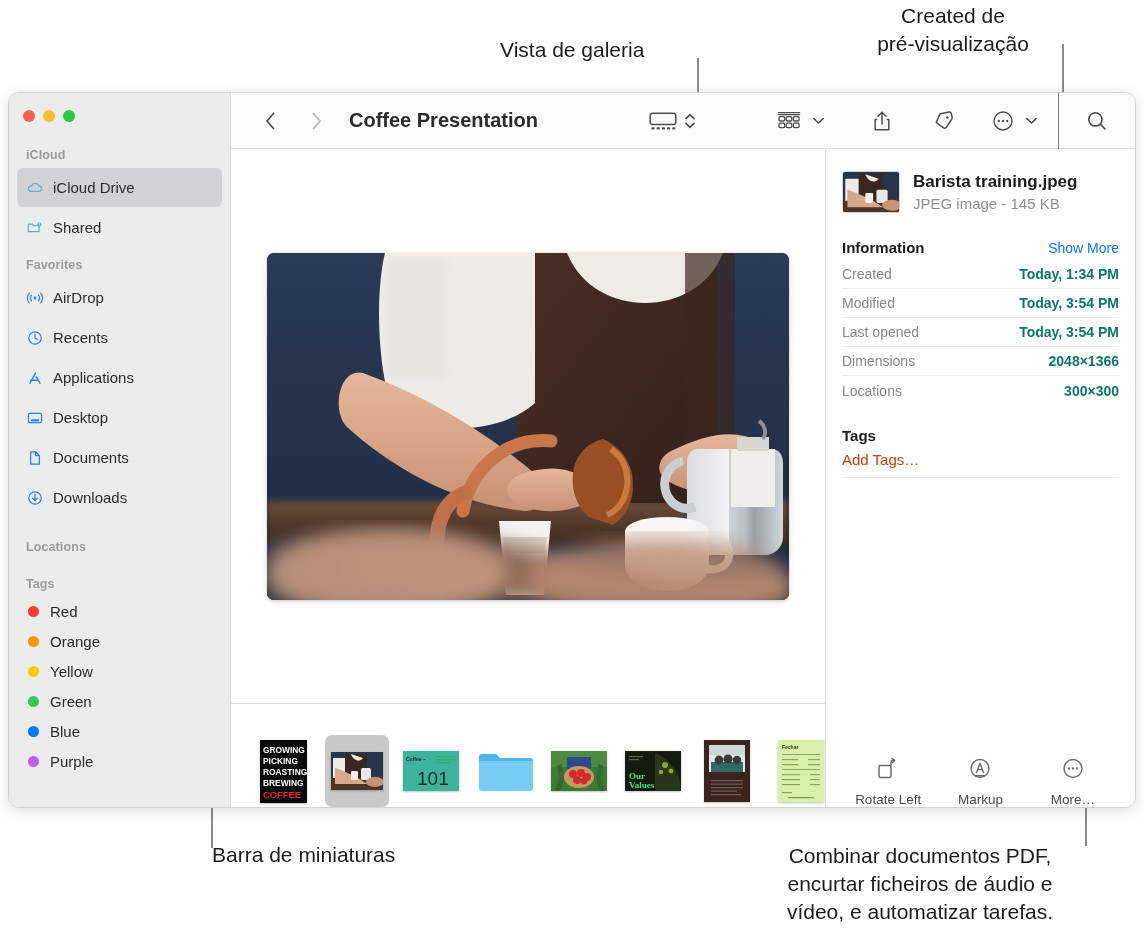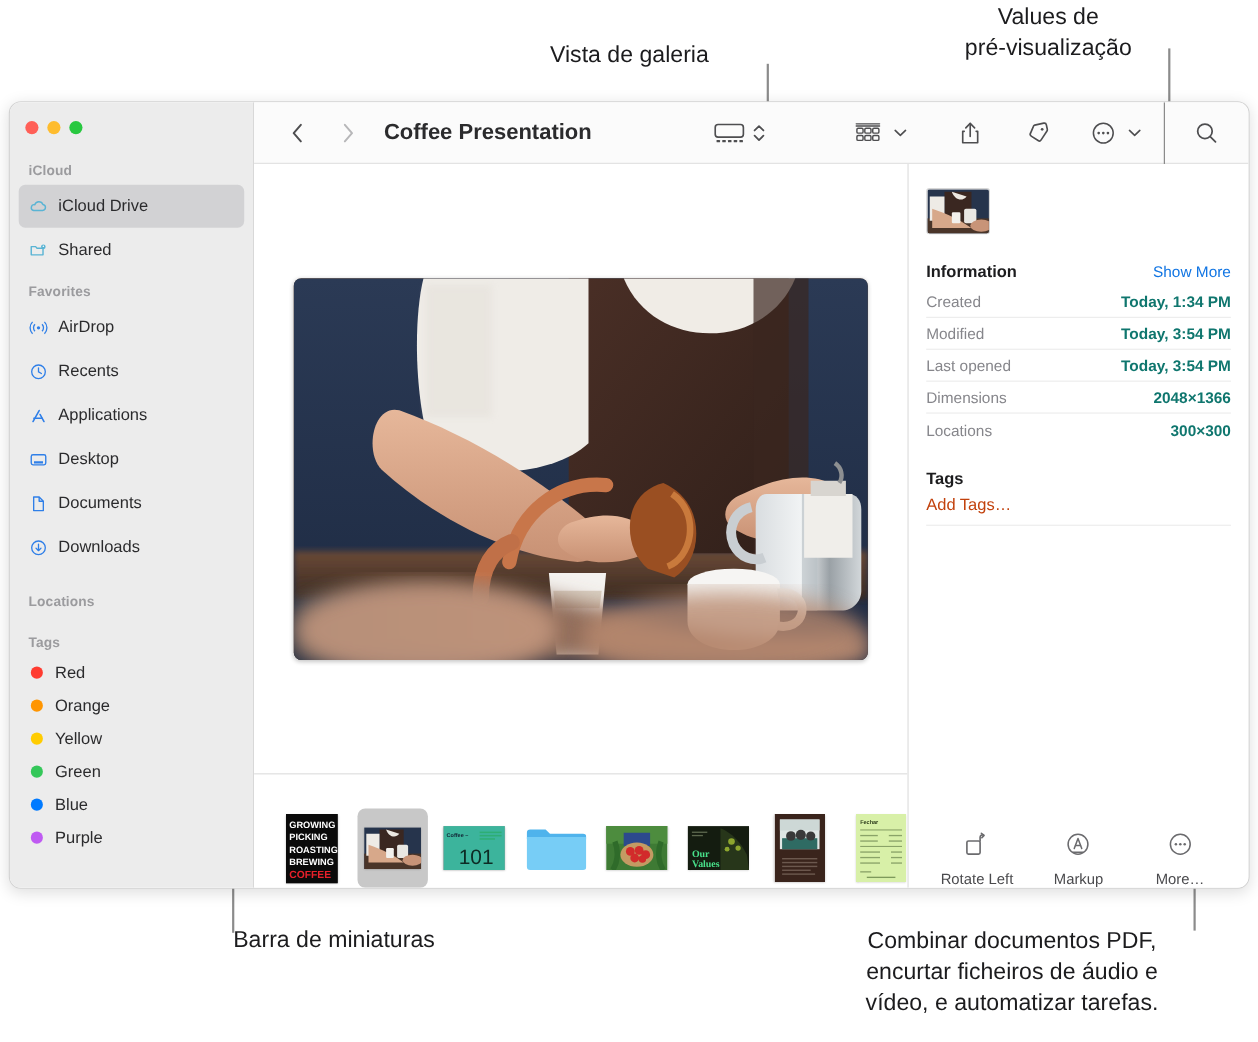--- a/index.html
+++ b/index.html
@@ -147,21 +147,21 @@
   .action-label { font-size: 13.5px; color: #4a4a4d; }
 </style>
 </head>
 <body>
 
 <div id="stage">
 
   <div class="callout" style="left:500px; top:36px;">Vista de galeria</div>
   <div class="leader" style="left:697px; top:58px; height:58px;"></div>
 
-  <div class="callout" style="left:852px; top:2px; text-align:center; width:202px;">Values de
+  <div class="callout" style="left:852px; top:2px; text-align:center; width:202px;">Created de
 pré-visualização</div>
   <div class="leader" style="left:1062px; top:44px; height:128px;"></div>
 
   <div class="callout" style="left:212px; top:841px;">Barra de miniaturas</div>
   <div class="leader" style="left:211px; top:762px; height:86px;"></div>
   <div class="leader-h" style="left:211px; top:761px; width:36px;"></div>
 
   <div class="callout" style="left:706px; top:842px; width:428px; text-align:center;">Combinar documentos PDF,
 encurtar ficheiros de áudio e
 vídeo, e automatizar tarefas.</div>
@@ -626,20 +626,24 @@
                 <rect y="24" width="52" height="14" fill="#4a3529"></rect>
                 <path d="M14 2h22v24H14z" fill="#3a2721"></path>
                 <path d="M20 2c2 6 8 9 12 4" fill="#ece8e2"></path>
                 <path d="M2 6h12v20H2z" fill="#eeebe6"></path>
                 <path d="M4 16c12 4 24 10 32 16H4z" fill="#d7a88a"></path>
                 <rect x="30" y="16" width="10" height="12" rx="1.5" fill="#e9e7e3"></rect>
                 <rect x="20" y="19" width="7" height="9" rx="1" fill="#f2f0ec"></rect>
                 <ellipse cx="44" cy="30" rx="9" ry="5" fill="#c89478"></ellipse>
               </svg>
             </div>
+            <div>
+              <div class="file-name">Barista training.jpeg</div>
+              <div class="file-kind">JPEG image - 145 KB</div>
+            </div>
           </div>
 
           <div class="sec-head">
             <span class="sec-title">Information</span>
             <span class="sec-link">Show More</span>
           </div>
 
           <div style="margin-top:4px;">
             <div class="info-row">
               <span class="info-key">Created</span>

